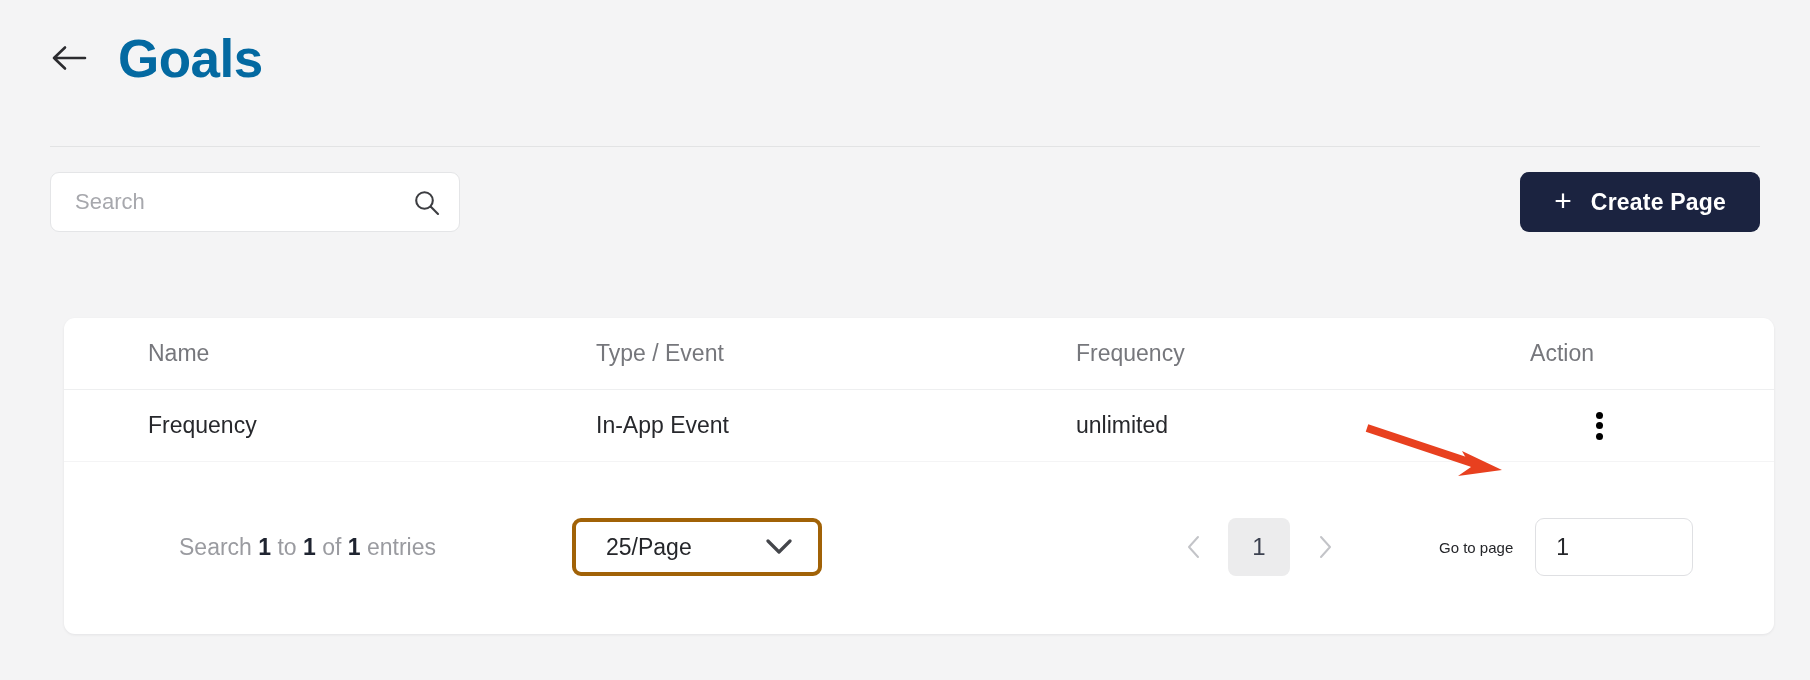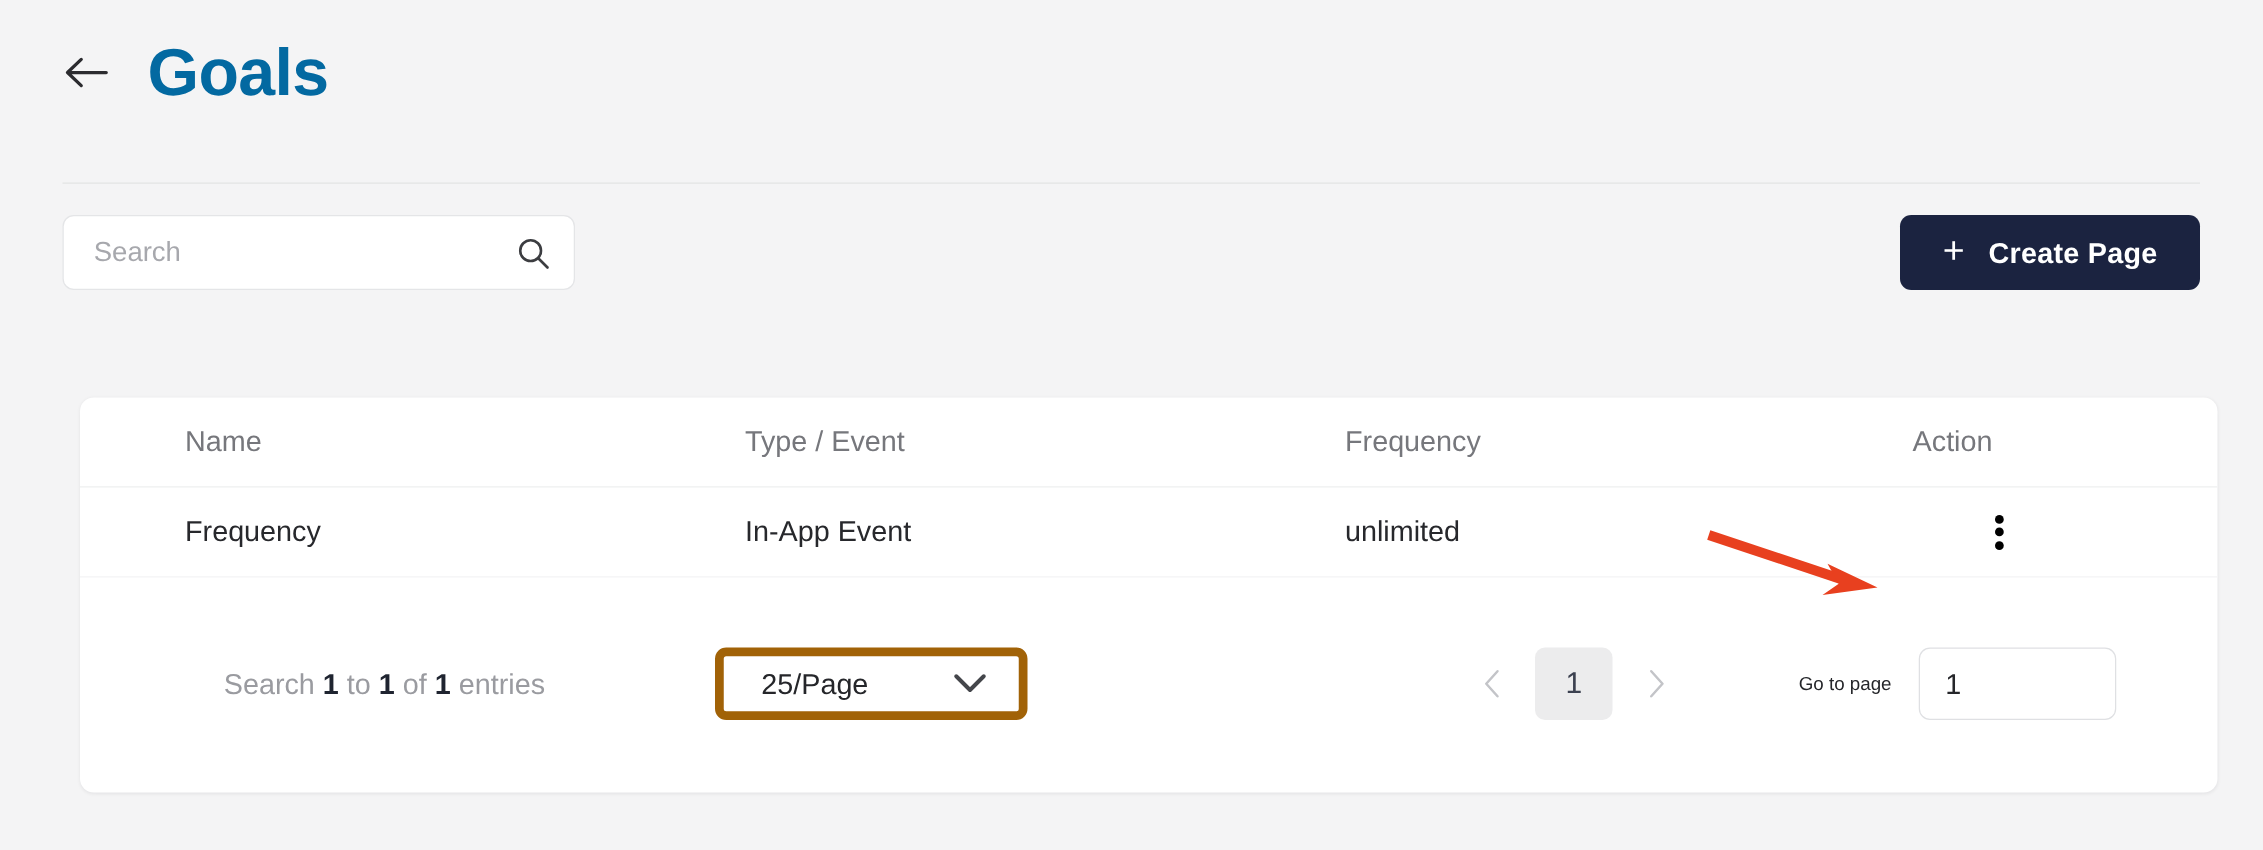--- a/index.html
+++ b/index.html
@@ -223,21 +223,21 @@
     color: #9a9ba0;
     white-space: nowrap;
   }
   .showing b { color: #1f2430; font-weight: bold; }
 
   .per-page {
     position: absolute;
     left: 508px;
     width: 250px;
     height: 58px;
-    border: 7px solid #a16207;
+    border: 4px solid #a16207;
     border-radius: 9px;
     background: #ffffff;
     display: flex;
     align-items: center;
     justify-content: space-between;
     padding: 0 26px 0 30px;
     cursor: pointer;
   }
   .per-page-label { font-size: 23px; color: #25262a; }
   .chevron-down { color: #44464b; display: flex; }

